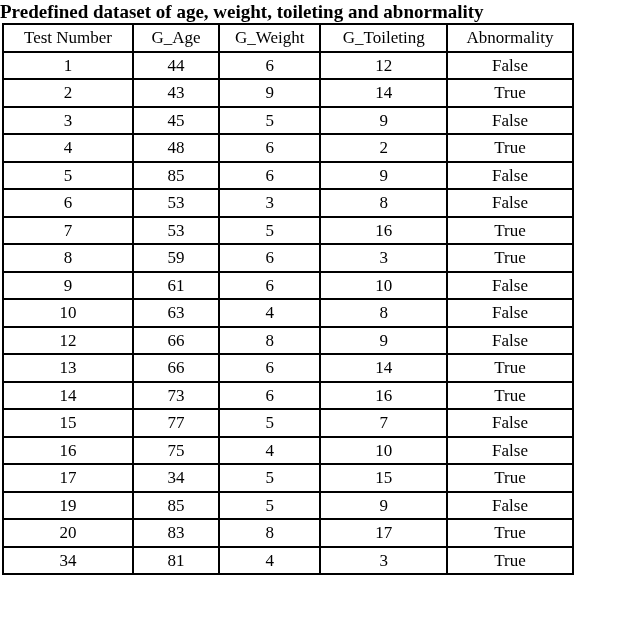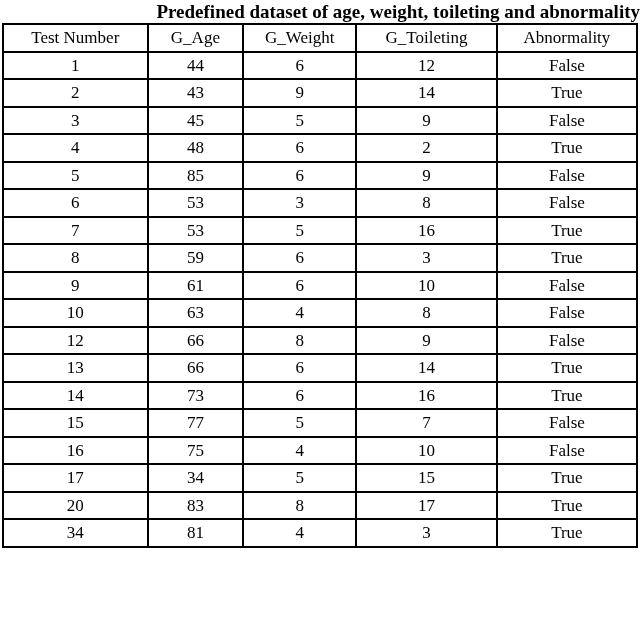--- a/index.html
+++ b/index.html
@@ -10,29 +10,29 @@
   body {
     width: 640px;
     height: 630px;
     overflow: hidden;
     font-family: "Liberation Serif", "DejaVu Serif", serif;
     color: #000000;
   }
   .caption {
     font-size: 19px;
     font-weight: bold;
-    text-align: right;
+    text-align: left;
     line-height: 23px;
     height: 23px;
     white-space: nowrap;
     font-family: Liberation Serif, serif;
   }
   table.dataset {
     border-collapse: collapse;
-    width: 636px;
+    width: 572px;
     margin: 0 2px;
     table-layout: fixed;
   }
   table.dataset th,
   table.dataset td {
     border: 2px solid #000000;
     font-size: 17px;
     font-weight: normal;
     text-align: center;
     vertical-align: middle;
@@ -176,20 +176,27 @@
         <td>False</td>
       </tr>
       <tr>
         <td>17</td>
         <td>34</td>
         <td>5</td>
         <td>15</td>
         <td>True</td>
       </tr>
       <tr>
+        <td>19</td>
+        <td>85</td>
+        <td>5</td>
+        <td>9</td>
+        <td>False</td>
+      </tr>
+      <tr>
         <td>20</td>
         <td>83</td>
         <td>8</td>
         <td>17</td>
         <td>True</td>
       </tr>
       <tr>
         <td>34</td>
         <td>81</td>
         <td>4</td>

